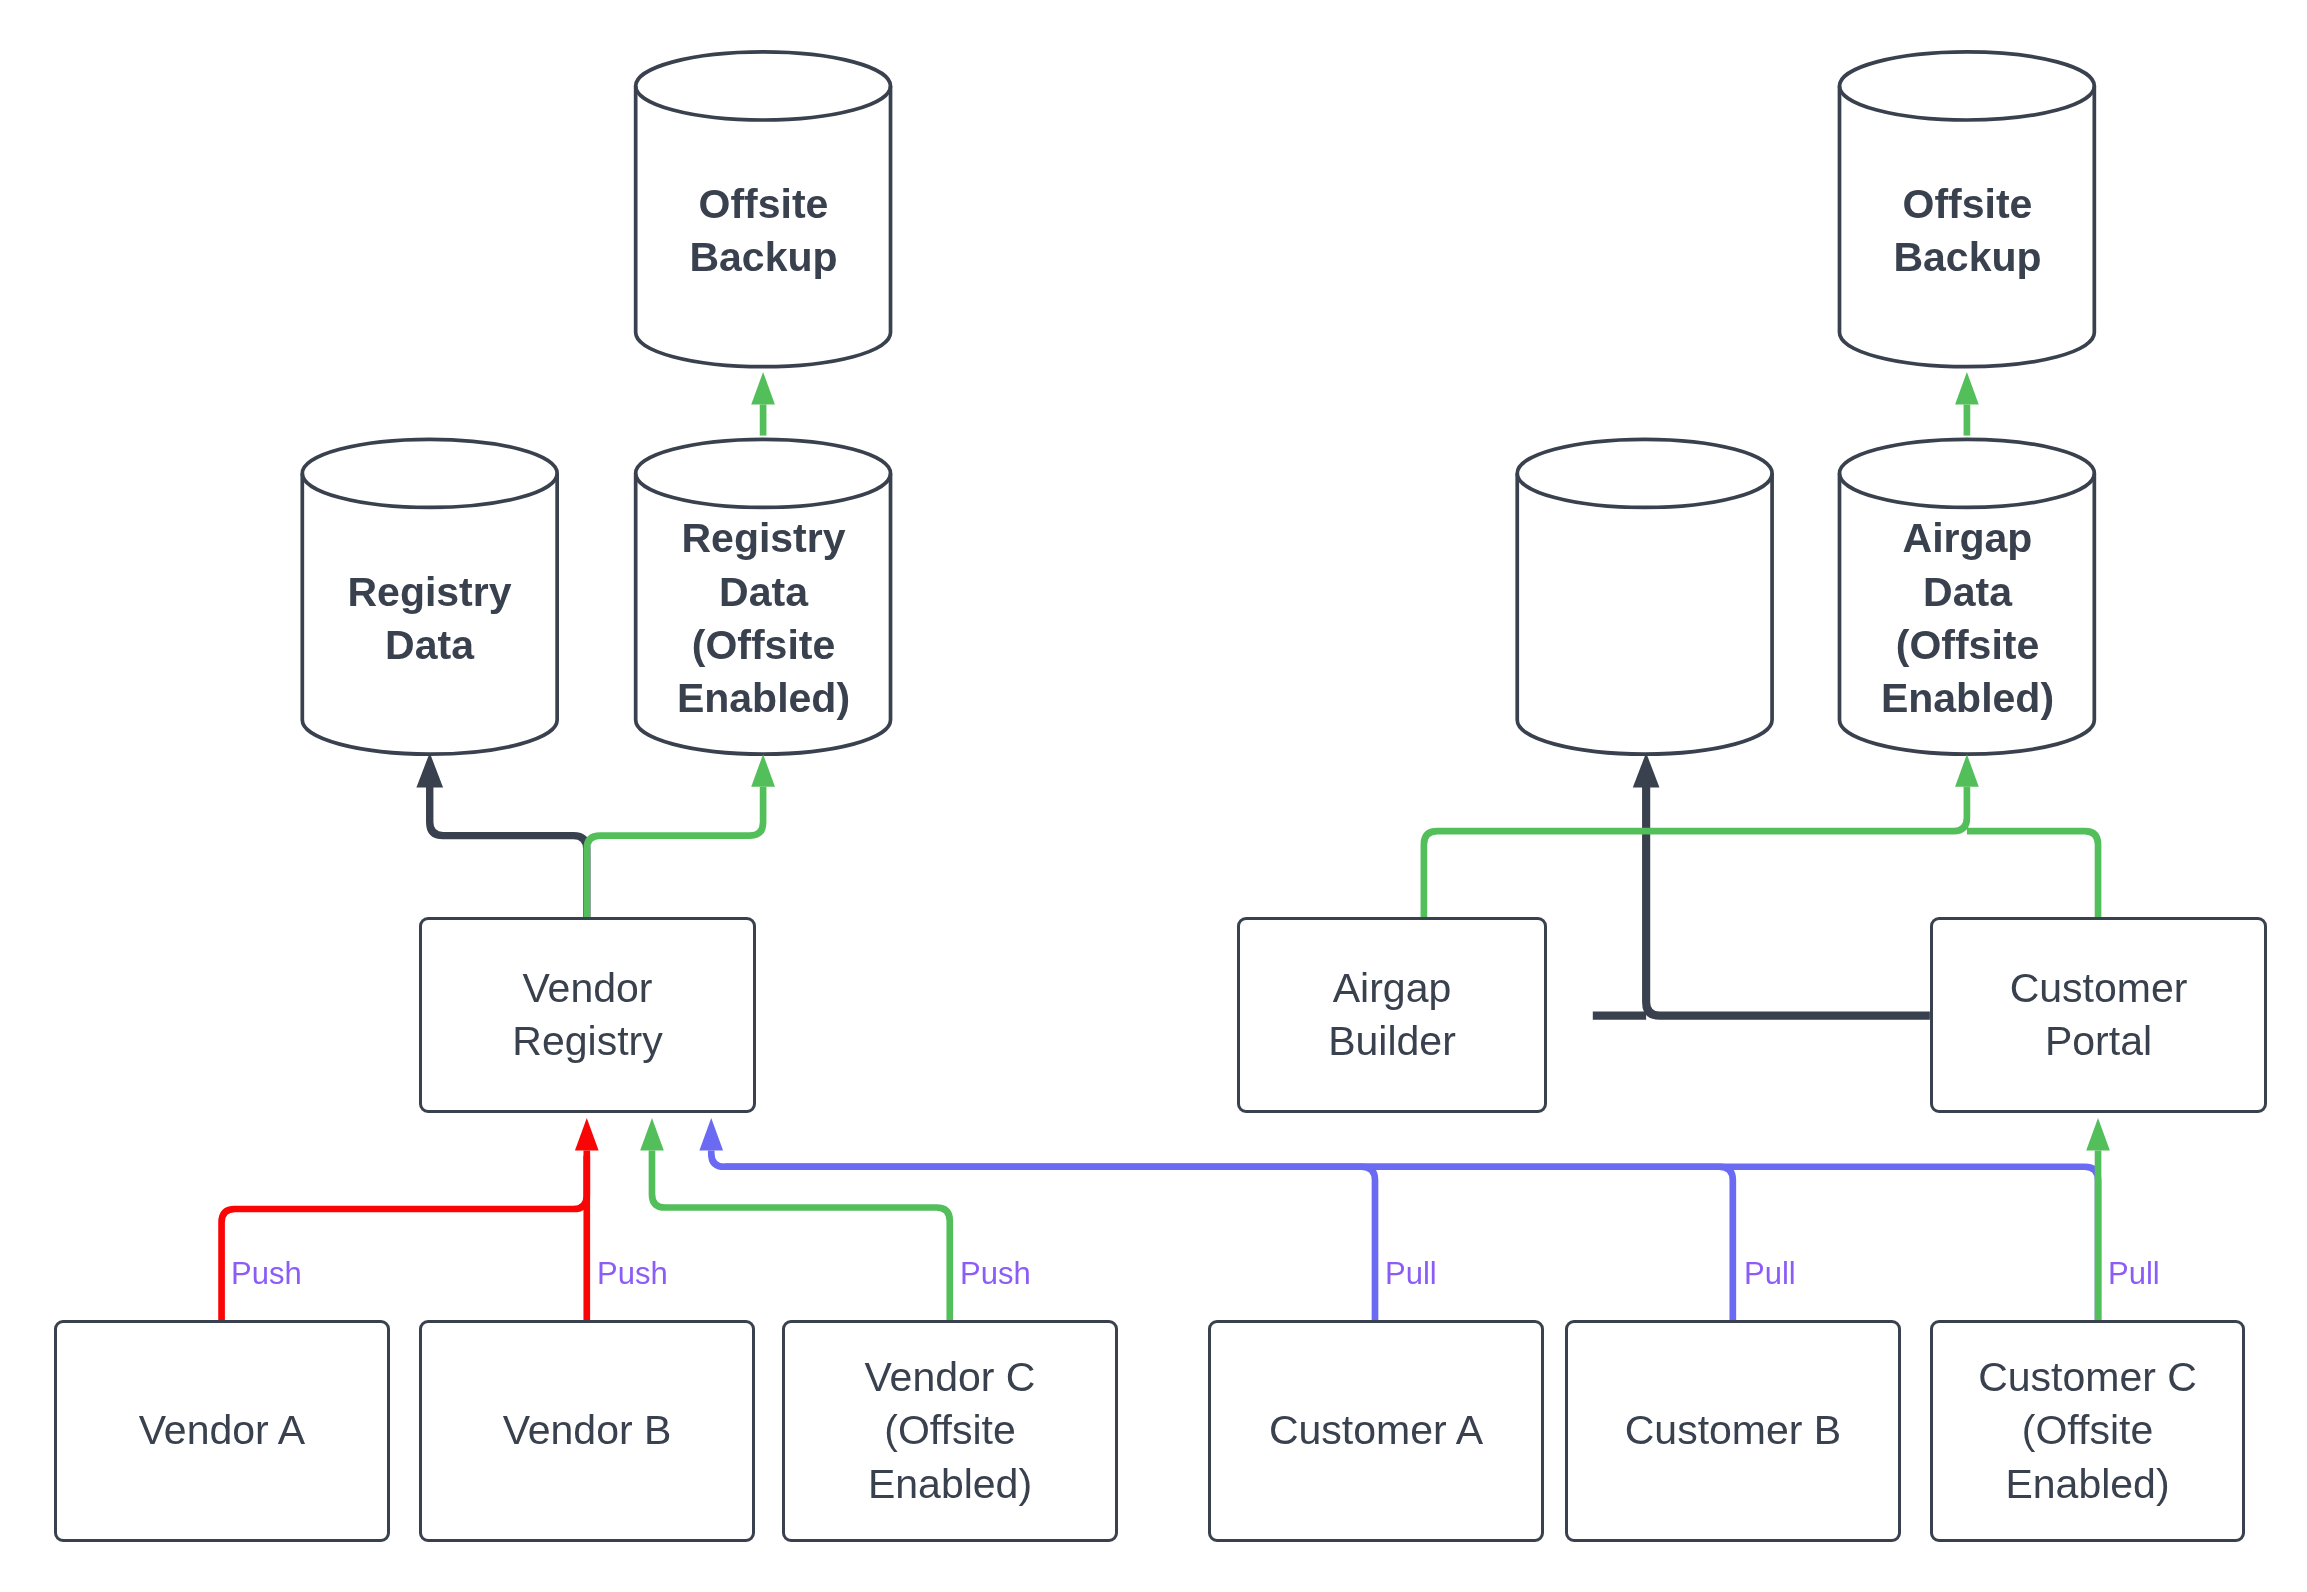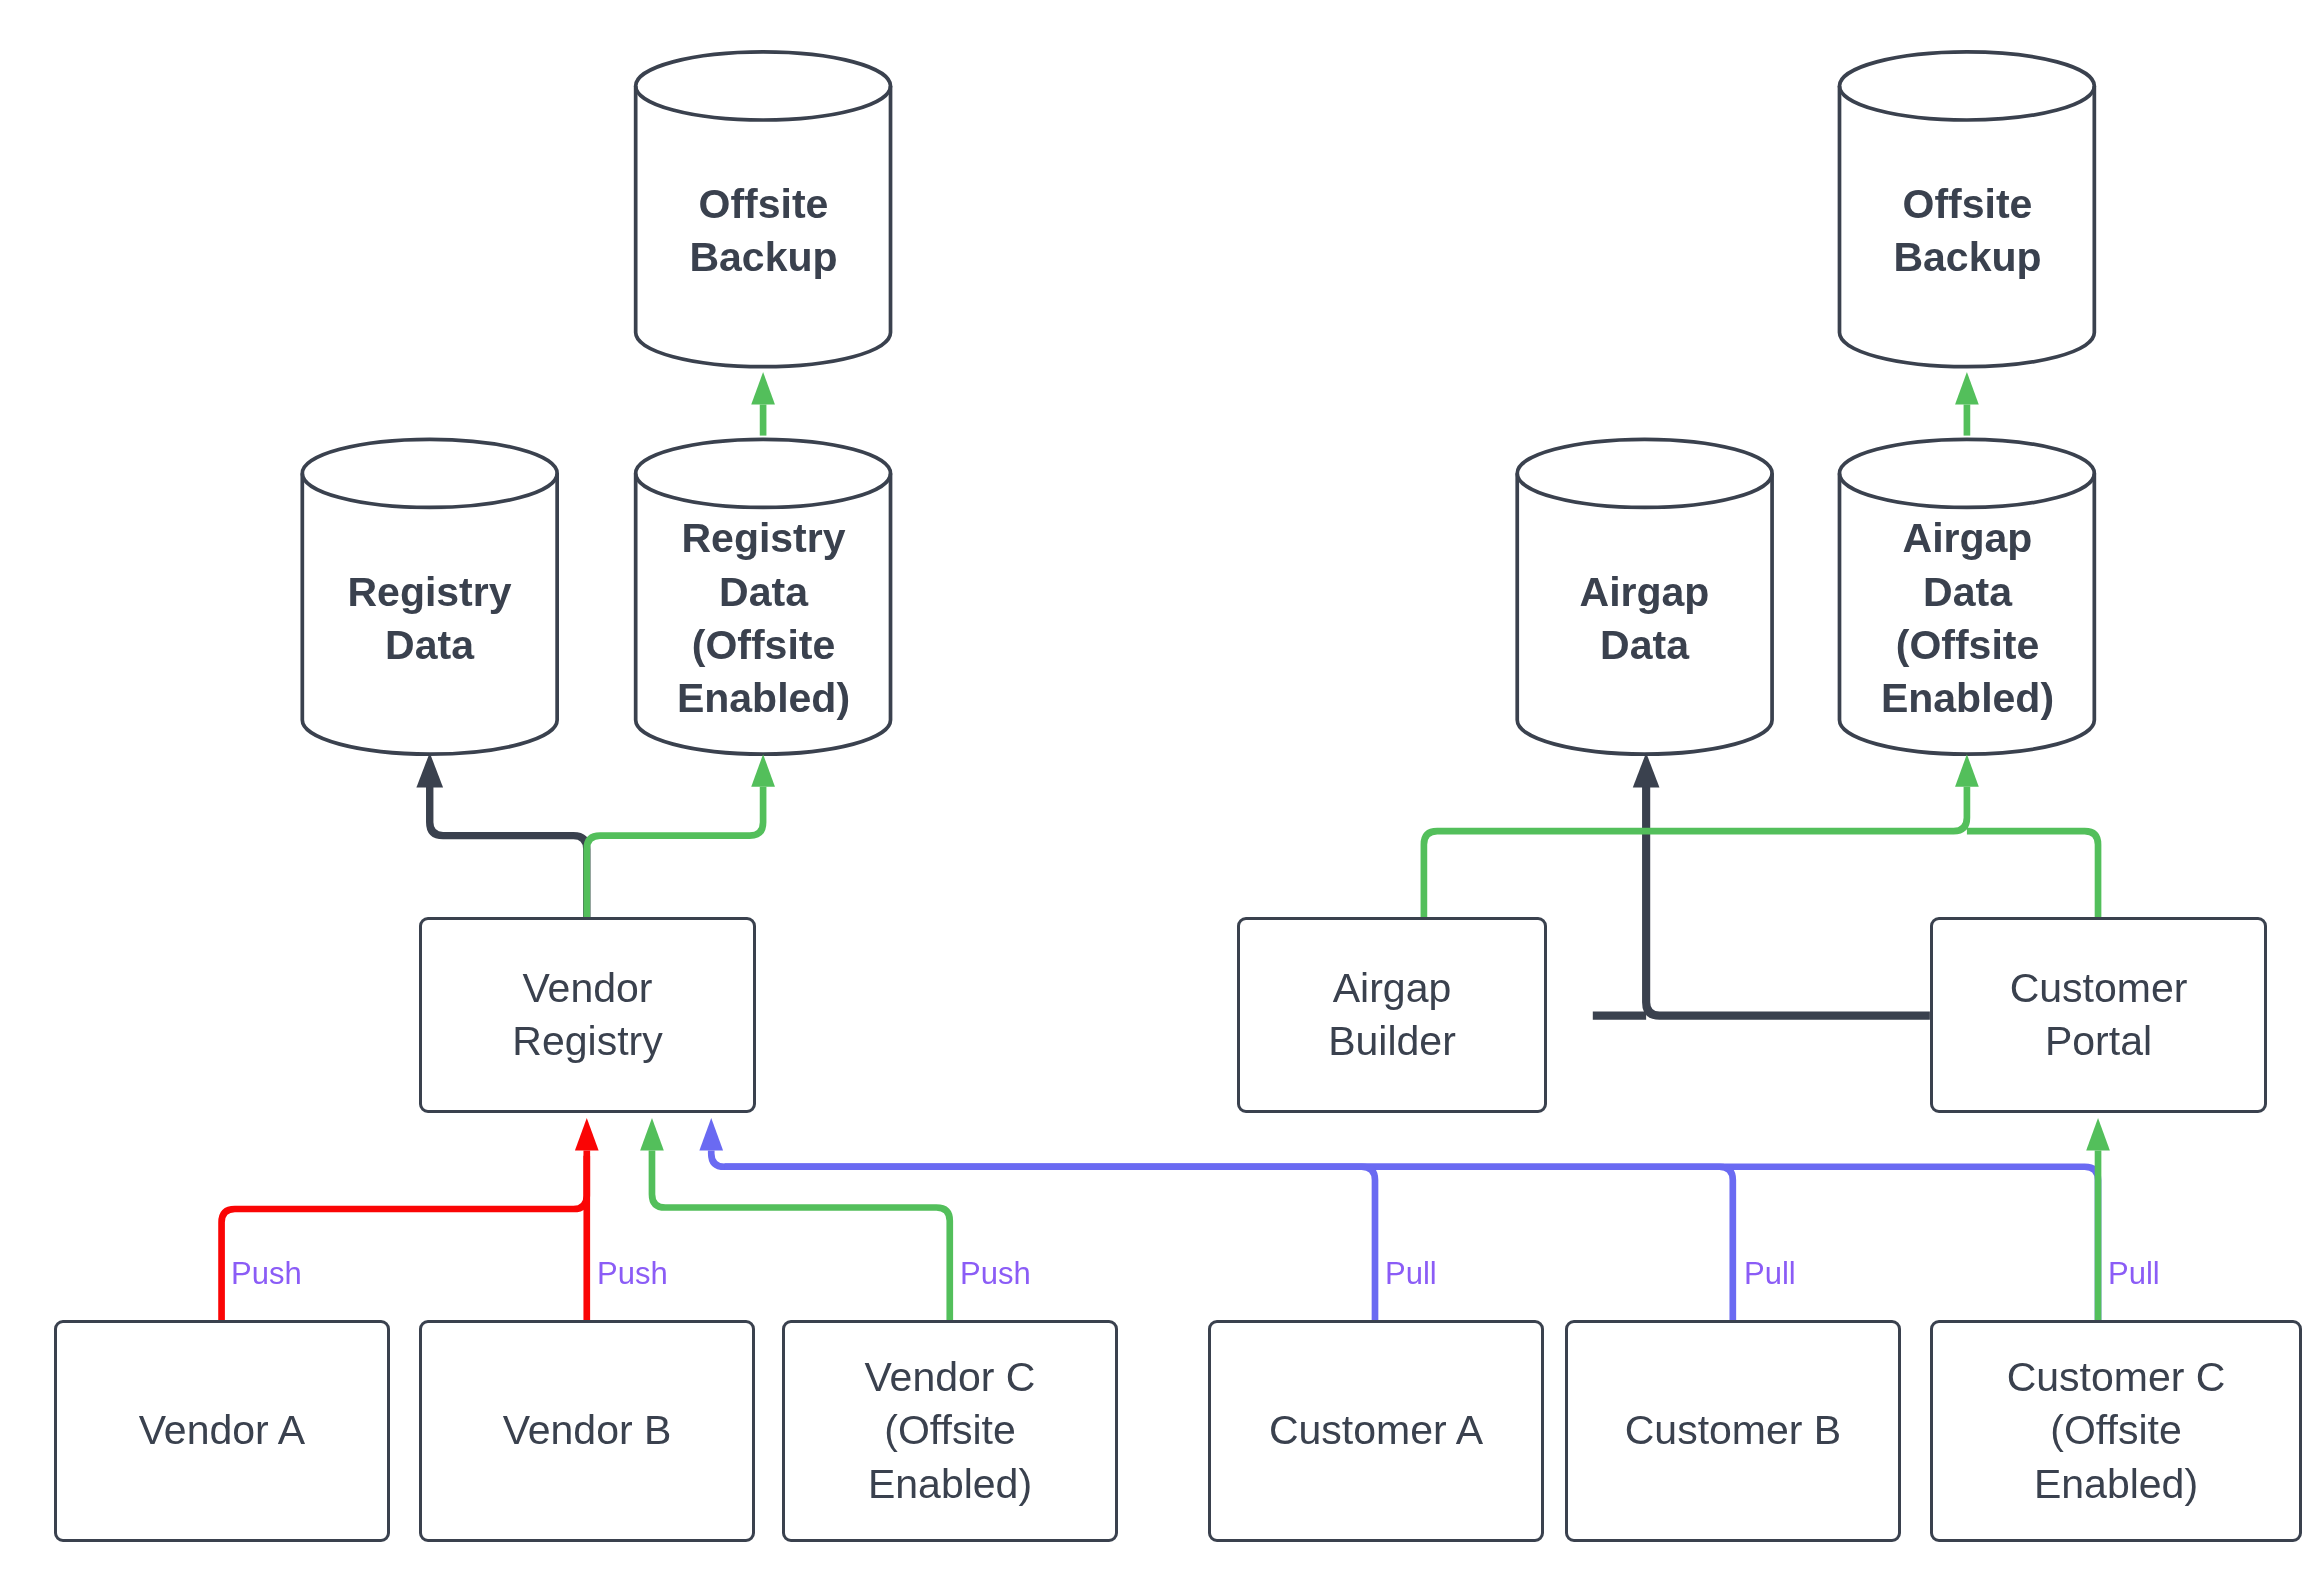--- a/index.html
+++ b/index.html
@@ -91,23 +91,20 @@
 
   <div class="cyl-label" style="left:636px;top:96px;width:255px;height:270px">
     <span style="max-width:185px">Offsite Backup</span>
   </div>
   <div class="cyl-label" style="left:302px;top:484px;width:255px;height:270px">
     <span style="max-width:185px">Registry Data</span>
   </div>
   <div class="cyl-label" style="left:636px;top:484px;width:255px;height:270px">
     <span style="max-width:185px">Registry Data (Offsite Enabled)</span>
   </div>
-  <div class="cyl-label" style="left:1517px;top:484px;width:255px;height:270px">
-    <span style="max-width:170px">Airgap Data</span>
-  </div>
   <div class="cyl-label" style="left:1840px;top:484px;width:255px;height:270px">
     <span style="max-width:185px">Airgap Data (Offsite Enabled)</span>
   </div>
   <div class="cyl-label" style="left:1840px;top:96px;width:255px;height:270px">
     <span style="max-width:185px">Offsite Backup</span>
   </div>
 
   <div class="node-box" style="left:419px;top:917px;width:337px;height:196px">
     <span style="max-width:222px">Vendor Registry</span>
   </div>
@@ -126,21 +123,21 @@
   </div>
   <div class="node-box" style="left:782px;top:1320px;width:336px;height:222px">
     <span style="max-width:215px">Vendor C (Offsite Enabled)</span>
   </div>
   <div class="node-box" style="left:1208px;top:1320px;width:336px;height:222px">
     <span style="max-width:319px">Customer A</span>
   </div>
   <div class="node-box" style="left:1565px;top:1320px;width:336px;height:222px">
     <span style="max-width:319px">Customer B</span>
   </div>
-  <div class="node-box" style="left:1930px;top:1320px;width:372px;height:222px">
+  <div class="node-box" style="left:1930px;top:1320px;width:315px;height:222px">
     <span style="max-width:230px">Customer C (Offsite Enabled)</span>
   </div>
 
   <div class="edge-label" style="left:231px;top:1252px">Push</div>
   <div class="edge-label" style="left:597px;top:1252px">Push</div>
   <div class="edge-label" style="left:960px;top:1252px">Push</div>
   <div class="edge-label" style="left:1385px;top:1252px">Pull</div>
   <div class="edge-label" style="left:1744px;top:1252px">Pull</div>
   <div class="edge-label" style="left:2108px;top:1252px">Pull</div>
 

